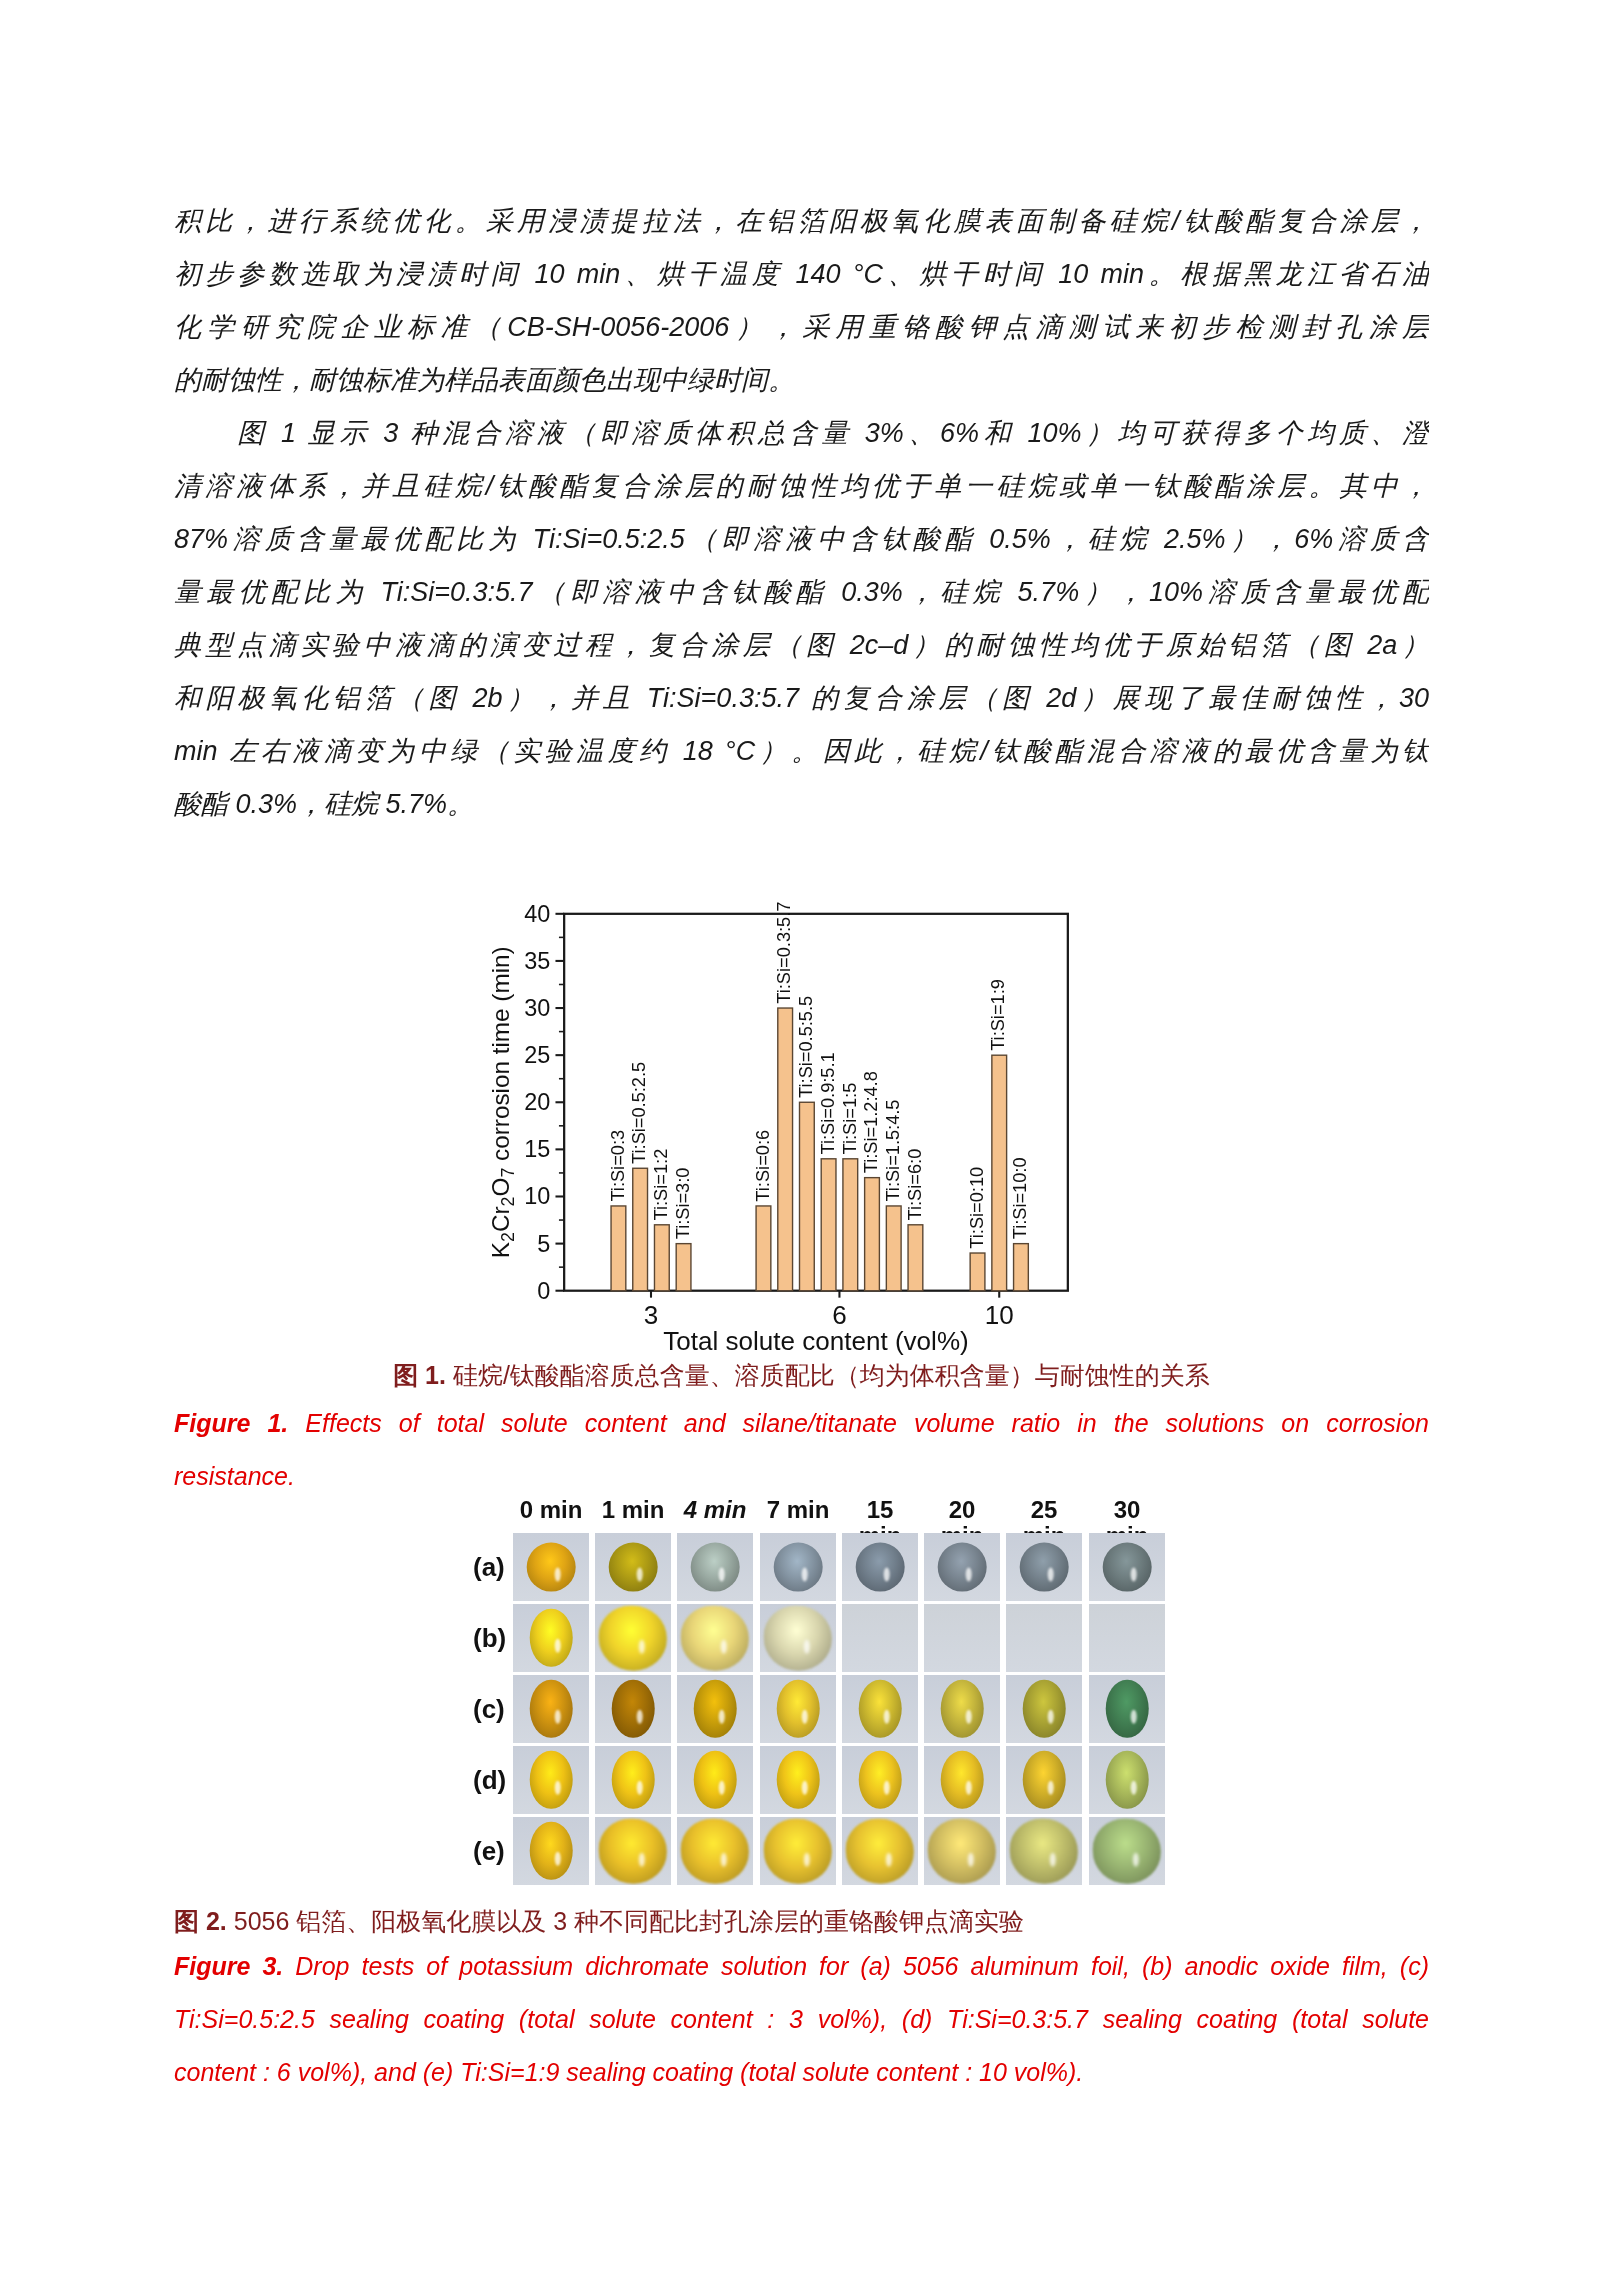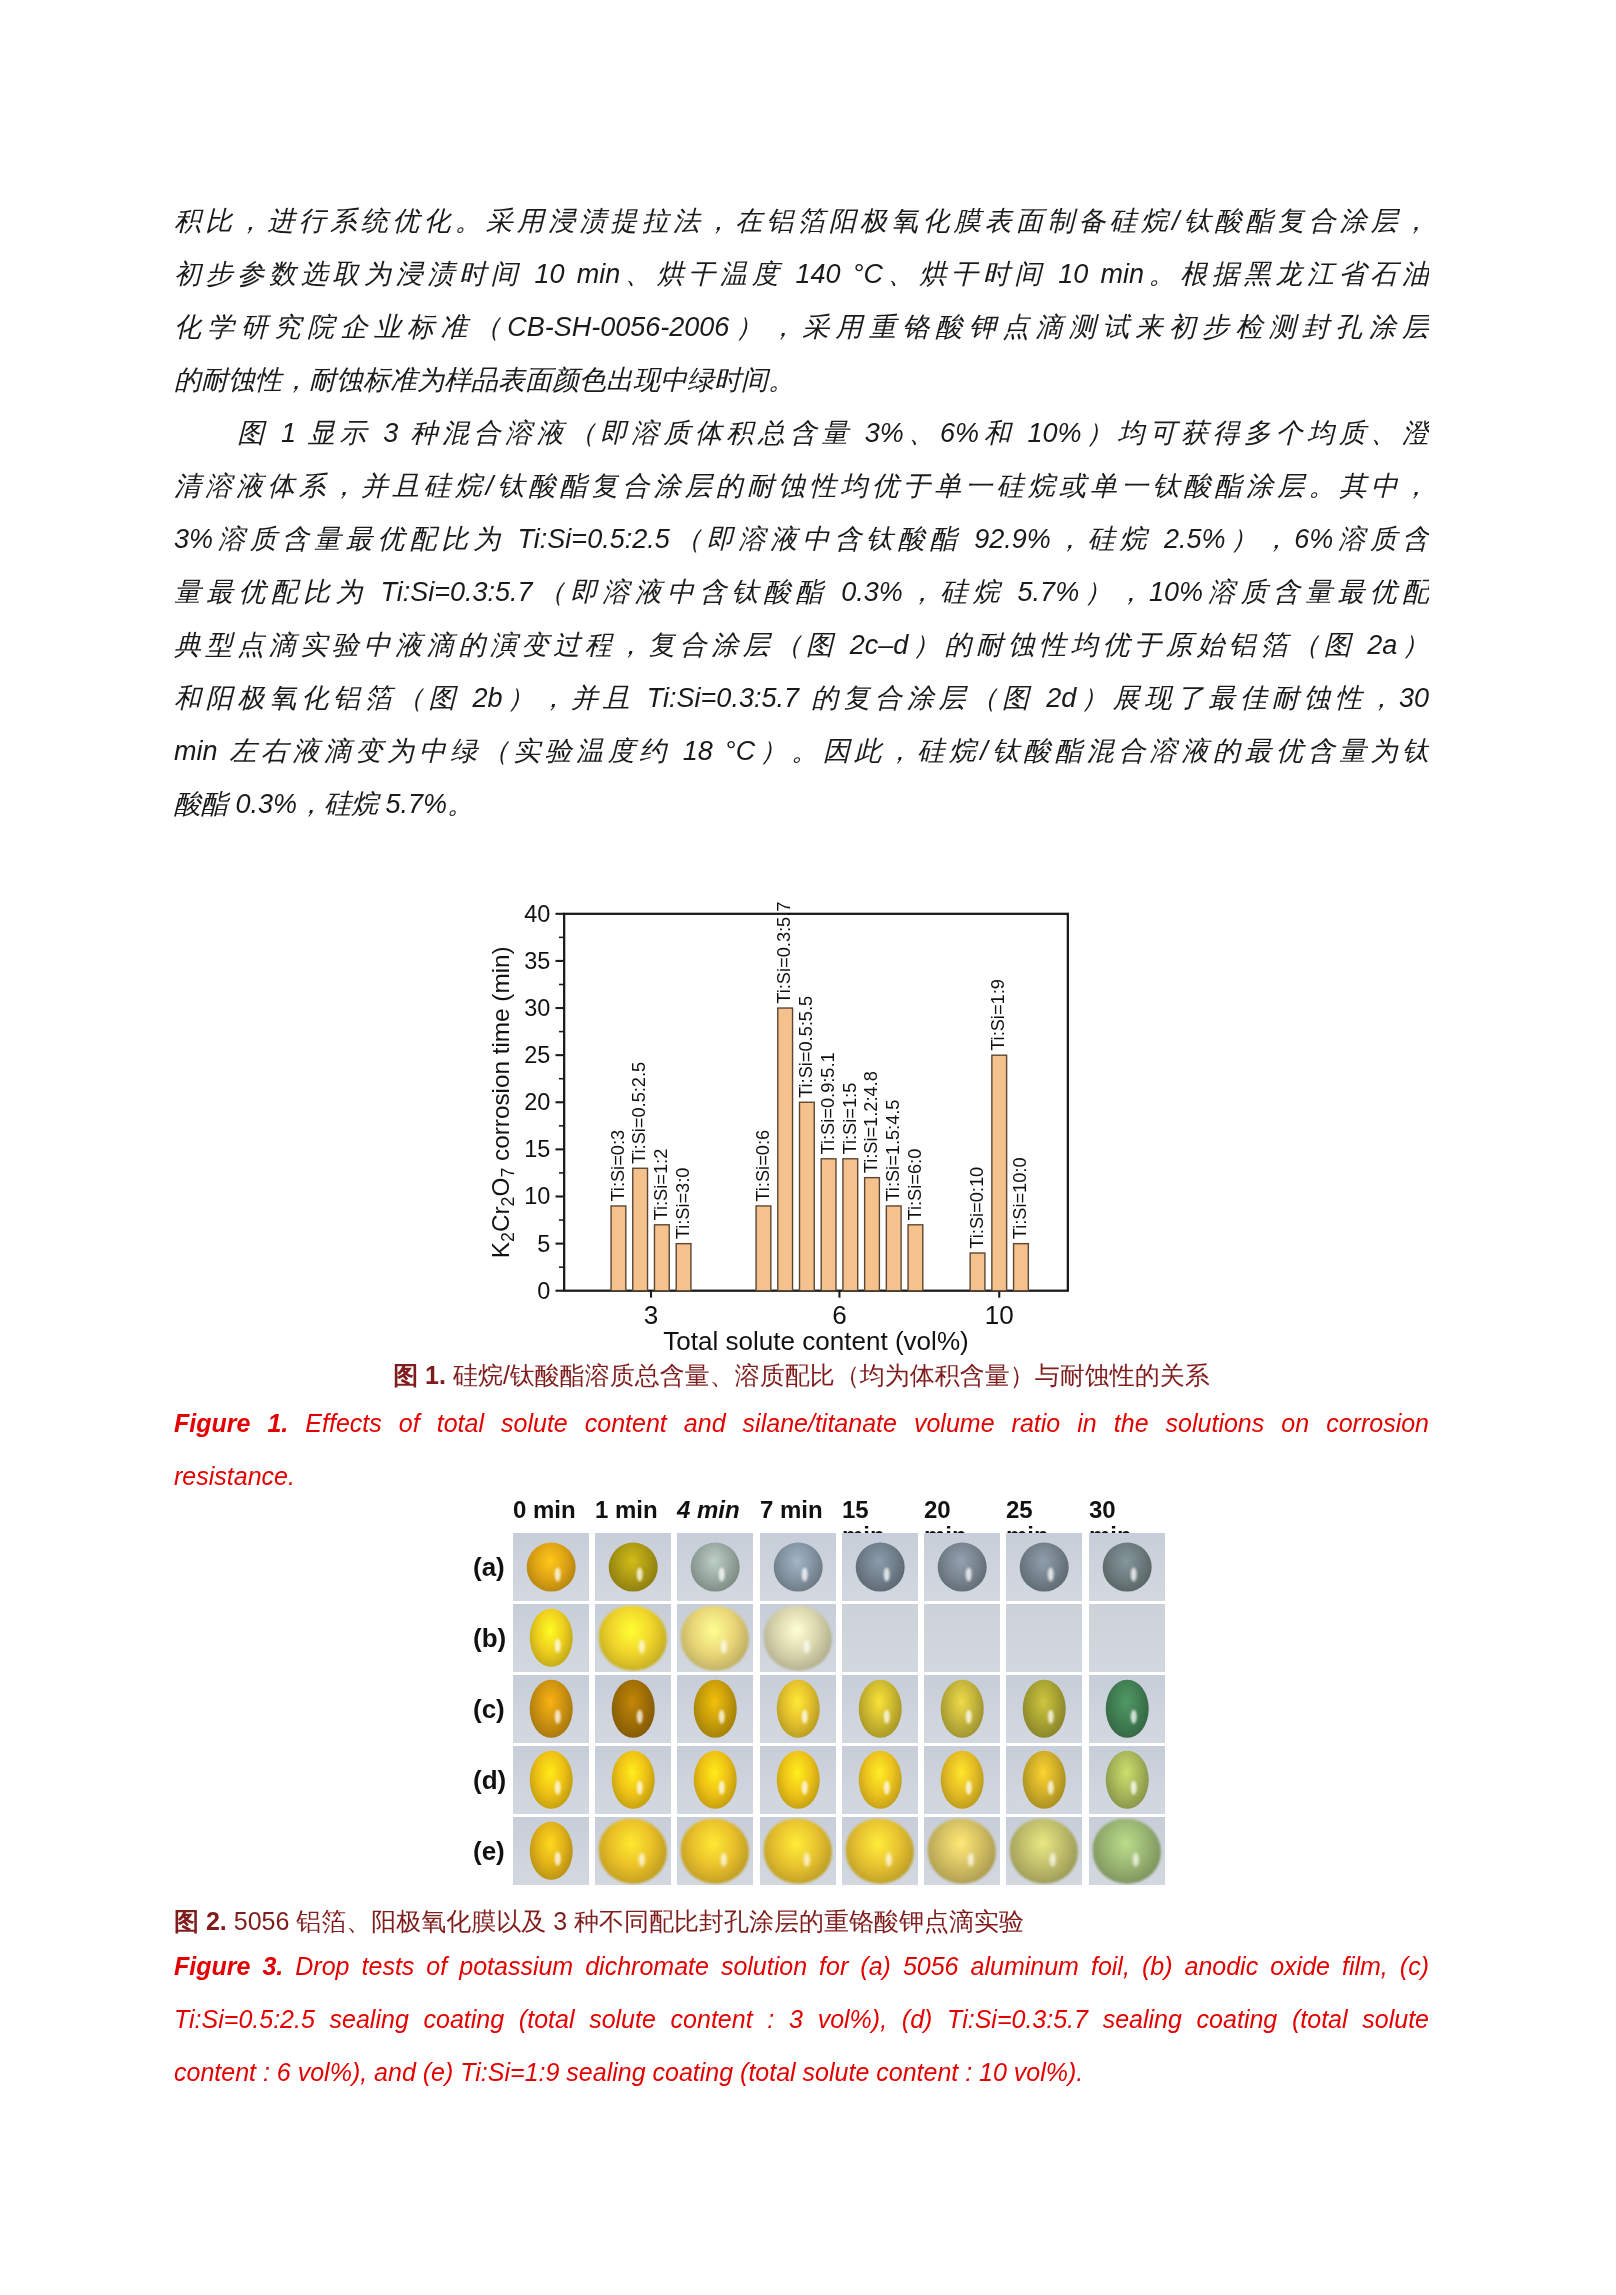--- a/index.html
+++ b/index.html
@@ -15,21 +15,21 @@
   
   .caption-zh{position:absolute;left:174px;width:1255px;font-size:25px;line-height:52px;color:#7f1d1d;}
   .caption-zh.center{text-align:center;}
   .caption-en{position:absolute;left:174px;width:1255px;font-size:25px;line-height:53px;color:#e30000;}
   .caption-en .line.j{height:53px;}
   .caption-en b{font-weight:700;}
   .caption-zh b{font-weight:700;}
   
   .grid-box{position:absolute;left:473px;top:1497px;width:704px;height:400px;}
   .time-label{position:absolute;top:0;height:29.5px;font-size:24px;font-weight:600;color:#111;
-              line-height:26px;}
+              text-align:center;line-height:26px;}
   .row-label{position:absolute;left:0;width:38px;font-size:26px;font-weight:700;color:#111;
              display:flex;align-items:center;}
   .cell{position:absolute;overflow:hidden;}
   .droplet{position:absolute;left:50%;top:50%;transform:translate(-50%,-50%);}
   .d-wide{width:64%;height:72%;border-radius:50%;}
   .d-tall{width:56%;height:86%;border-radius:50%;}
   .d-spread{width:90%;height:95%;border-radius:46% 50% 48% 50%;filter:blur(1px);}
   .hl{position:absolute;left:58%;top:52%;width:6px;height:14px;border-radius:50%;
       background:rgba(255,255,255,.75);filter:blur(0.9px);}
 </style>
@@ -38,21 +38,21 @@
 
 <div class="page">
 
   <div id="body-text" class="body-text">
       <div class="line j">积比，进行系统优化。采用浸渍提拉法，在铝箔阳极氧化膜表面制备硅烷/钛酸酯复合涂层，</div>
       <div class="line j">初步参数选取为浸渍时间 10 min、烘干温度 140 °C、烘干时间 10 min。根据黑龙江省石油</div>
       <div class="line j">化学研究院企业标准（CB-SH-0056-2006），采用重铬酸钾点滴测试来初步检测封孔涂层</div>
       <div class="line">的耐蚀性，耐蚀标准为样品表面颜色出现中绿时间。</div>
       <div class="line j">　　图 1 显示 3 种混合溶液（即溶质体积总含量 3%、6%和 10%）均可获得多个均质、澄</div>
       <div class="line j">清溶液体系，并且硅烷/钛酸酯复合涂层的耐蚀性均优于单一硅烷或单一钛酸酯涂层。其中，</div>
-      <div class="line j">3%溶质含量最优配比为 Ti:Si=0.5:2.5（即溶液中含钛酸酯 92.9%，硅烷 2.5%），6%溶质含</div>
+      <div class="line j">87%溶质含量最优配比为 Ti:Si=0.5:2.5（即溶液中含钛酸酯 0.5%，硅烷 2.5%），6%溶质含</div>
       <div class="line j">量最优配比为 Ti:Si=0.3:5.7（即溶液中含钛酸酯 0.3%，硅烷 5.7%），10%溶质含量最优配</div>
       <div class="line j">典型点滴实验中液滴的演变过程，复合涂层（图 2c–d）的耐蚀性均优于原始铝箔（图 2a）</div>
       <div class="line j">和阳极氧化铝箔（图 2b），并且 Ti:Si=0.3:5.7 的复合涂层（图 2d）展现了最佳耐蚀性，30</div>
       <div class="line j">min 左右液滴变为中绿（实验温度约 18 °C）。因此，硅烷/钛酸酯混合溶液的最优含量为钛</div>
       <div class="line">酸酯 0.3%，硅烷 5.7%。</div>
     </div>
 
   <div id="figure1-chart" class="chart-box">
       <svg width="660" height="469" viewBox="0 0 760 540" xmlns="http://www.w3.org/2000/svg" font-family="Liberation Sans, DejaVu Sans, sans-serif">
         <rect x="90" y="32" width="580" height="434" fill="none" stroke="#1a1a1a" stroke-width="2.6"></rect>

